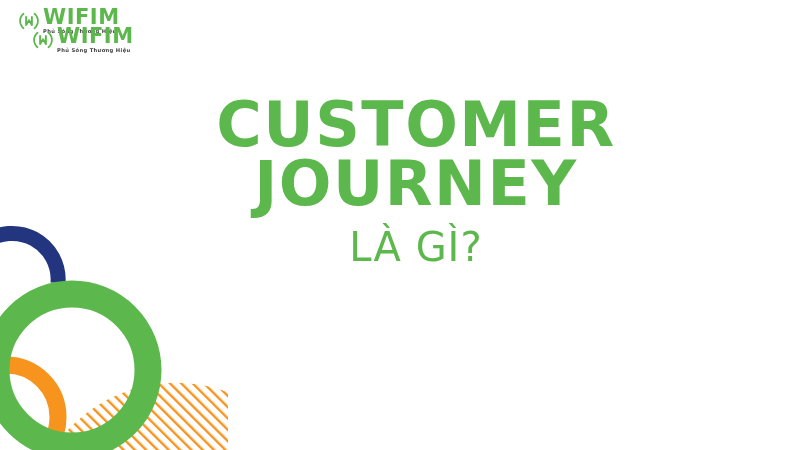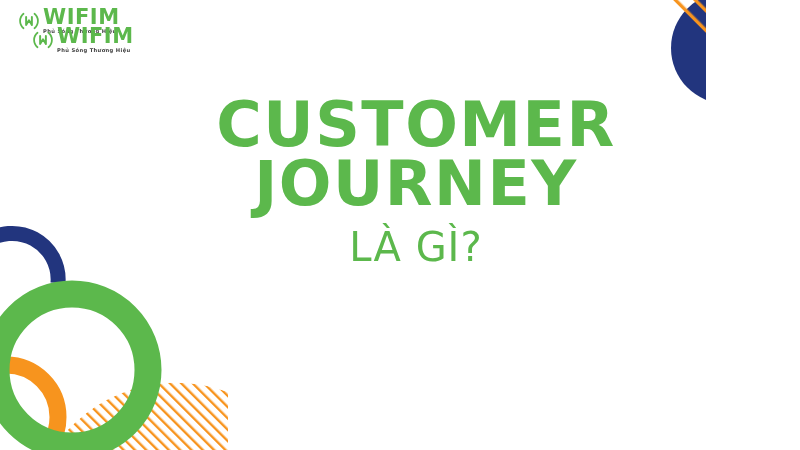--- a/index.html
+++ b/index.html
@@ -12,21 +12,20 @@
     background: #ffffff;
     font-family: "Liberation Sans", sans-serif;
     overflow: hidden;
   }
   .canvas {
     position: relative;
     width: 668px;
     height: 450px;
     background: #ffffff;
     overflow: hidden;
-    padding-left: 38px;
   }
 
   
   .deco {
     position: absolute;
     top: 0; left: 0;
     width: 800px;
     height: 450px;
     pointer-events: none;
   }

